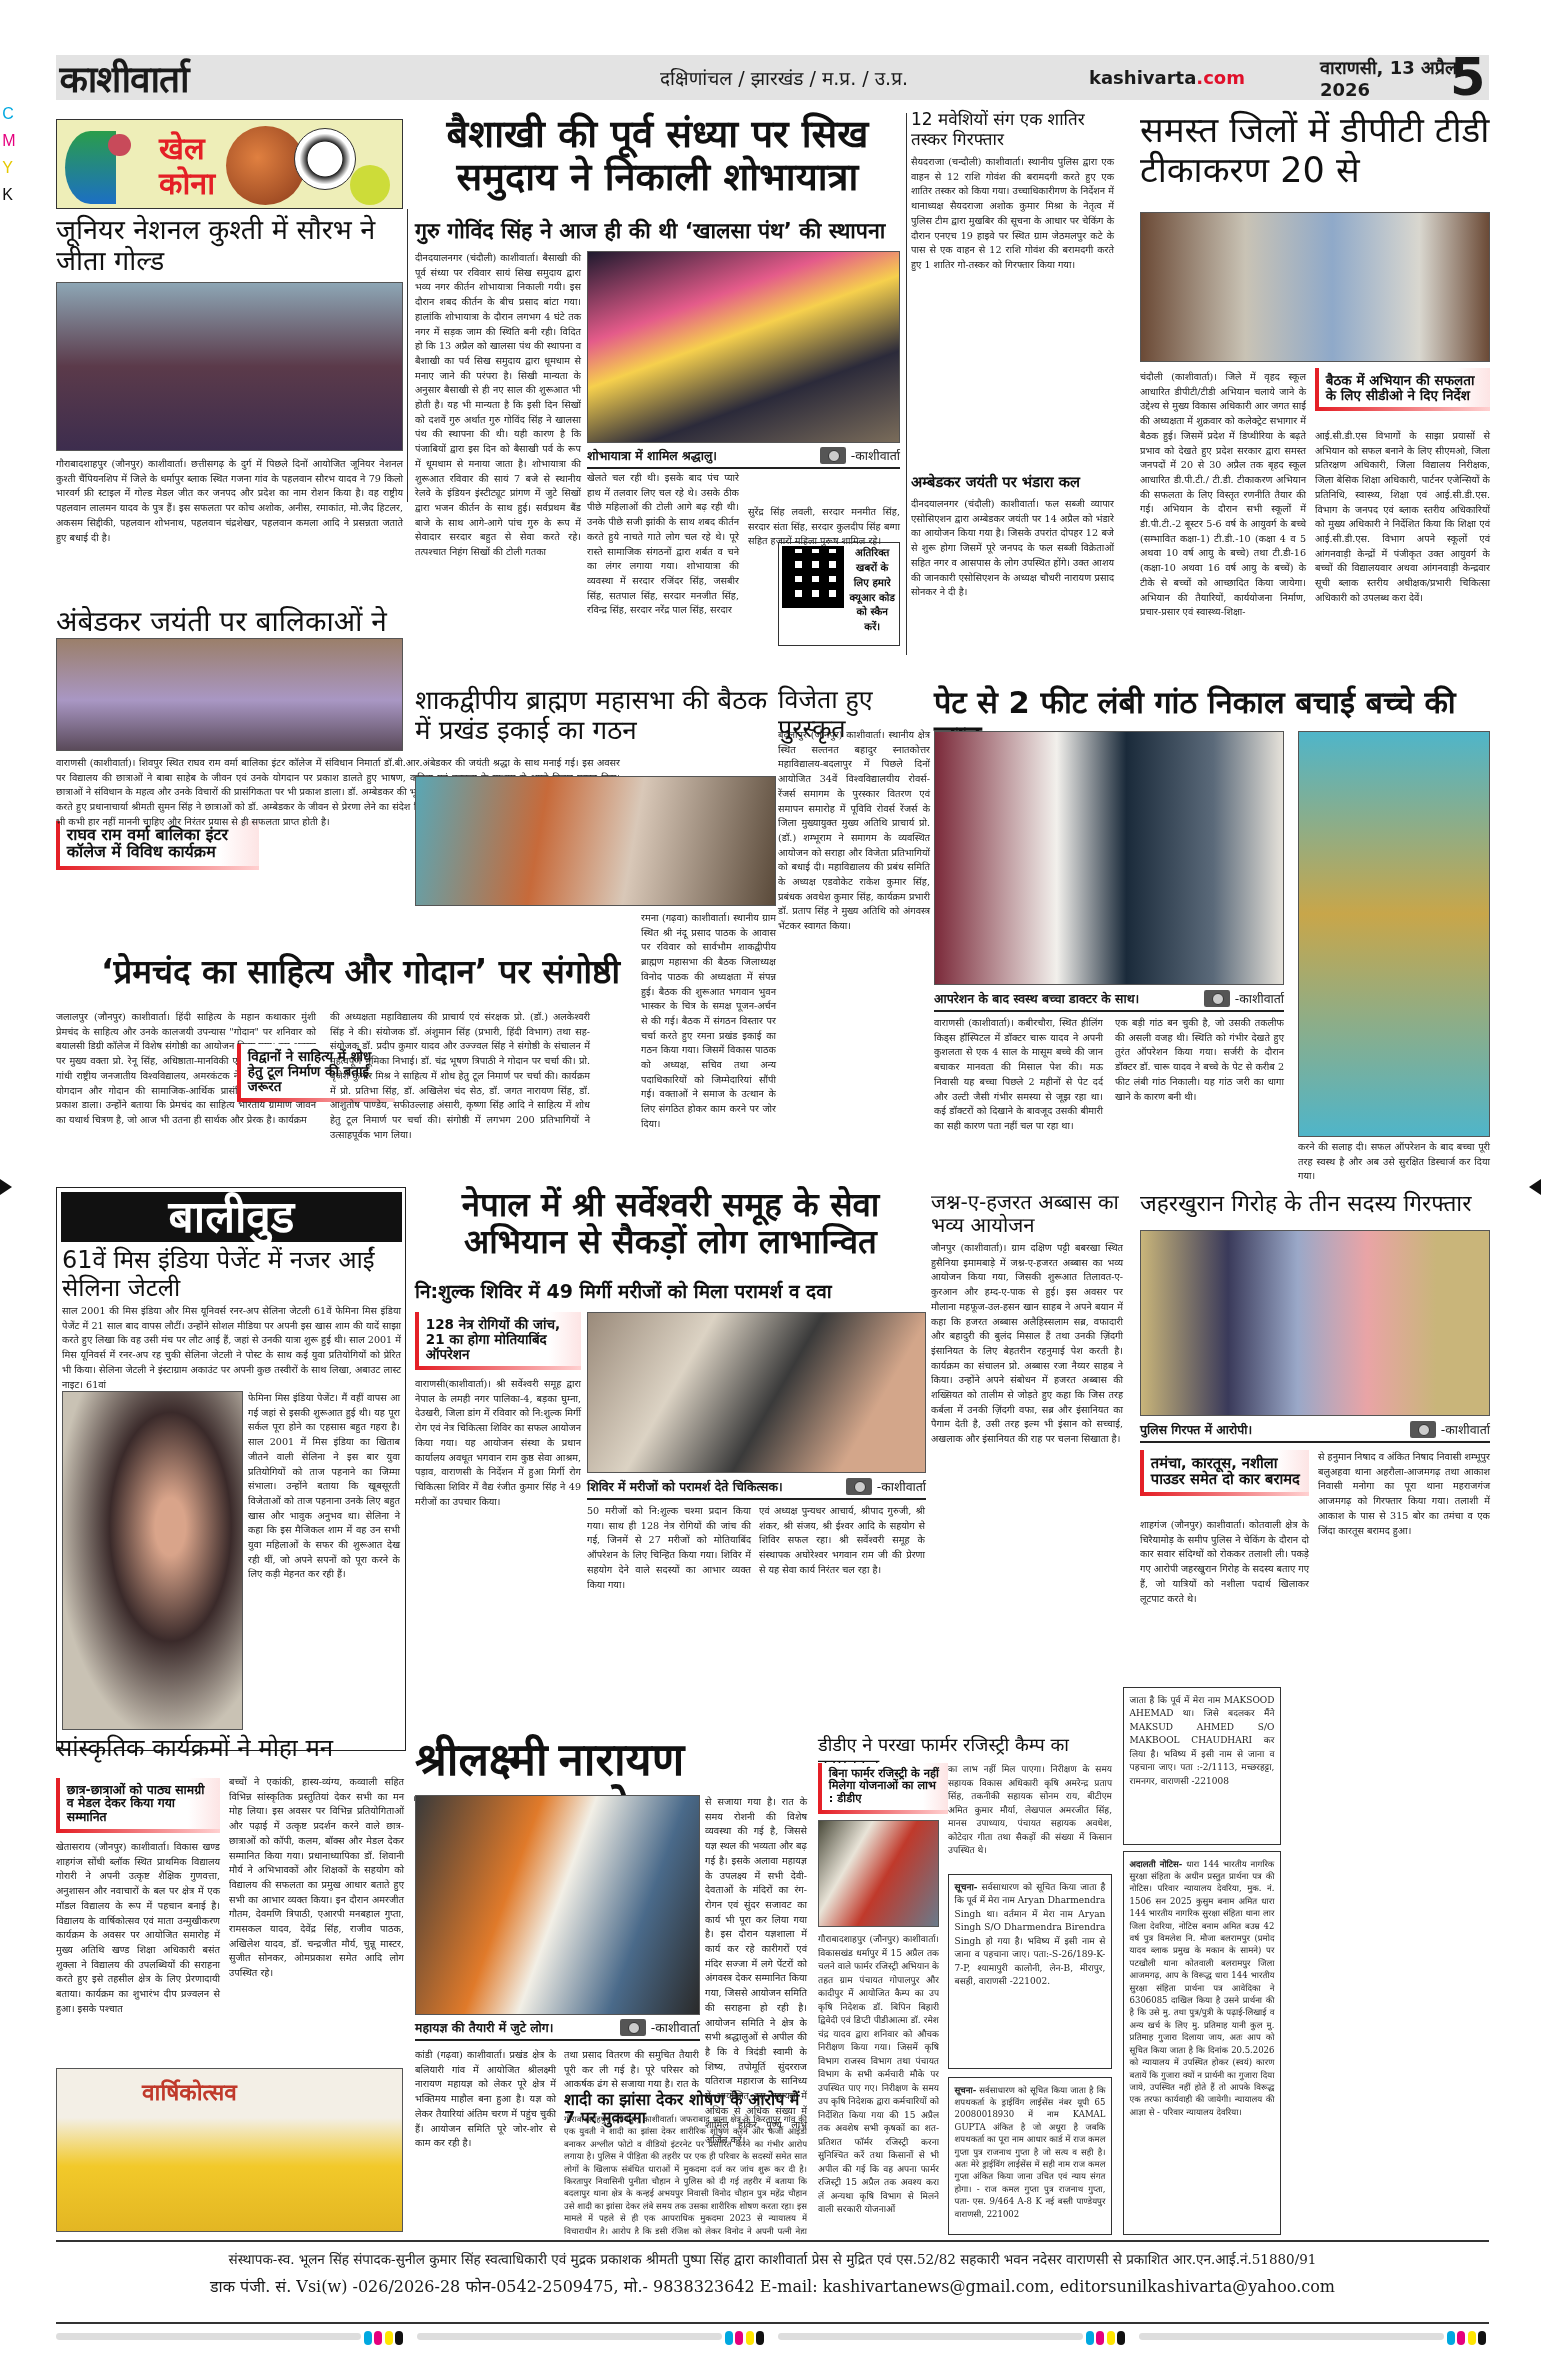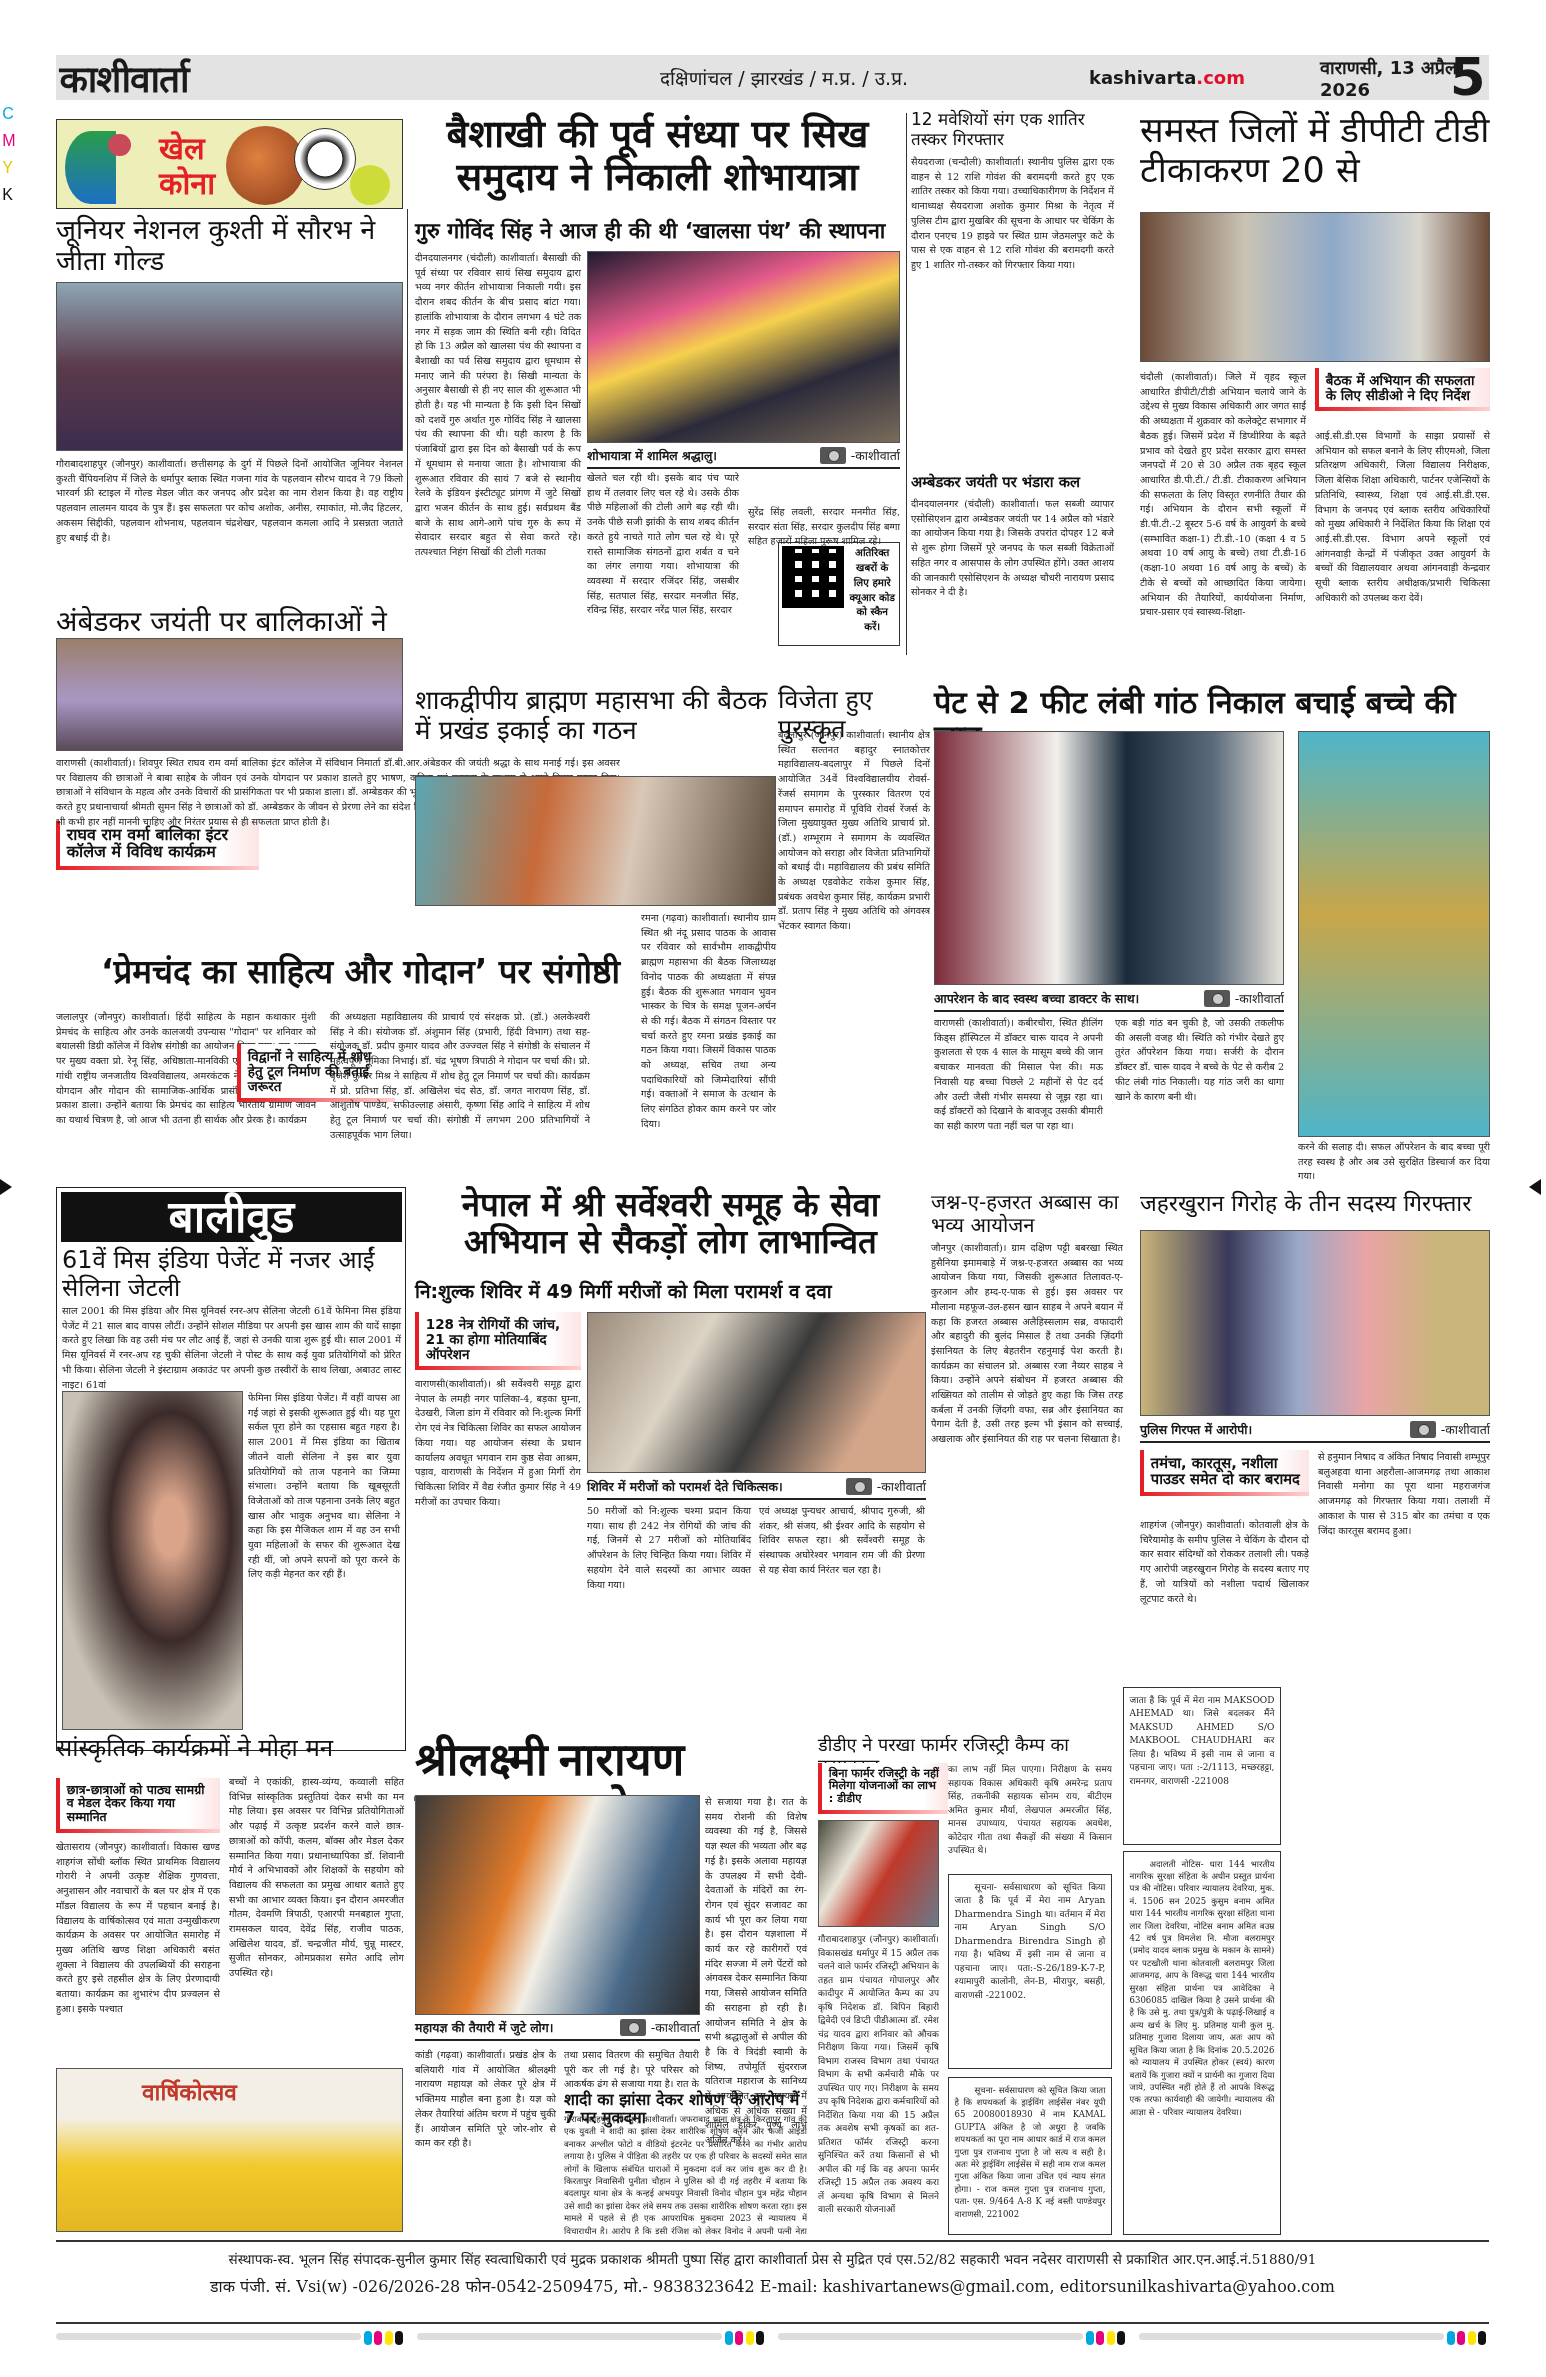--- a/index.html
+++ b/index.html
@@ -10,21 +10,21 @@
   .masthead { left: 56px; top: 55px; width: 1433px; height: 45px; background: #e3e3e3; display: flex; align-items: center; }
   .masthead .logo { font-size: 37px; font-weight: bold; margin-left: 3.4px; letter-spacing: -1.1px; }
   .masthead .region { position: absolute; left: 604px; font-size: 19px; }
   .masthead .site { position: absolute; left: 1033px; font-size: 18px; font-weight: bold; }
   .masthead .site .tld { color: #e0102a; }
   .masthead .date { position: absolute; left: 1264px; font-size: 18px; font-weight: bold; }
   .masthead .pageno { position: absolute; right: 3.4px; font-size: 51px; font-weight: bold; line-height: 45px; }
   .hl { font-family: "DejaVu Sans", sans-serif; font-weight: bold; line-height: 1.12; color: #111; }
   .hl-light { font-family: "DejaVu Sans", sans-serif; font-weight: normal; line-height: 1.15; color: #111; }
   .body { font-family: "DejaVu Serif", serif; font-size: 10.7px; line-height: 17px; text-align: justify; color: #222; }
-  .body b { font-weight: normal; margin-left: 20px; }
+  .body b { font-weight: bold; }
   .photo { background: linear-gradient(135deg, #7a6a5a, #b8a58c 40%, #5b4d40); border: 0.6px solid #555; }
   .caption { font-size: 12.4px; font-weight: bold; display: flex; justify-content: space-between; align-items: center; border-bottom: 2.3px solid #222; padding: 2.3px 0; }
   .caption .credit { font-weight: normal; display: flex; align-items: center; gap: 4.5px; }
   .cam { width: 26px; height: 17px; background: #555; border-radius: 2.3px; position: relative; }
   .cam::after { content: ""; position: absolute; left: 8px; top: 2.8px; width: 10.2px; height: 10.2px; border-radius: 50%; background: #ccc; border: 1.1px solid #333; }
   .redbox { border-left: 4.5px solid #e41f26; padding: 4.5px 6.8px; background: linear-gradient(to right, #fff 0%, #fff 80%, #fde4e4 100%); border-bottom: 4.5px solid transparent; border-image: linear-gradient(to right, #e41f26, #ffd0d0) 0 0 1 1; }
   .vr { background: #333; width: 1.1px; }
   .box { border: 1.1px solid #333; padding: 5.6px; }
   .footer { left: 56px; top: 2240px; width: 1433px; height: 84px; border-top: 2.8px solid #333; border-bottom: 2.8px solid #333; text-align: center; font-family: "DejaVu Serif", serif; font-size: 16px; line-height: 28px; padding-top: 3.4px; }
   .reg { top: 2331px; height: 11.3px; }
@@ -152,21 +152,21 @@
 </div>
 <p class="abs body" style="left:415px;top:1377px;width:166px;font-size:9.6px;line-height:14.7px;">वाराणसी(काशीवार्ता)। श्री सर्वेश्वरी समूह द्वारा नेपाल के लमही नगर पालिका-4, बड़का घुम्ना, देउखरी, जिला डांग में रविवार को नि:शुल्क मिर्गी रोग एवं नेत्र चिकित्सा शिविर का सफल आयोजन किया गया। यह आयोजन संस्था के प्रधान कार्यालय अवधूत भगवान राम कुष्ठ सेवा आश्रम, पड़ाव, वाराणसी के निर्देशन में हुआ मिर्गी रोग चिकित्सा शिविर में वैद्य रंजीत कुमार सिंह ने 49 मरीजों का उपचार किया।</p>
 <div class="abs photo" style="left:587px;top:1312px;width:339px;height:161px;background:linear-gradient(120deg,#9a8a7a,#dcd3c4 30%,#3a3a3a 55%,#d3a68a 80%);"></div>
 <div class="abs caption" style="left:587px;top:1476px;width:339px;">
   <span>शिविर में मरीजों को परामर्श देते चिकित्सक।</span>
   <span class="credit">
       <span class="cam"></span>
       <span>-काशीवार्ता</span>
     </span>
 </div>
-<p class="abs body" style="left:587px;top:1504px;width:164px;font-size:9.6px;line-height:14.7px;">50 मरीजों को नि:शुल्क चश्मा प्रदान किया गया। साथ ही 242 नेत्र रोगियों की जांच की गई, जिनमें से 27 मरीजों को मोतियाबिंद ऑपरेशन के लिए चिन्हित किया गया। शिविर में सहयोग देने वाले सदस्यों का आभार व्यक्त किया गया।</p>
+<p class="abs body" style="left:587px;top:1504px;width:164px;font-size:9.6px;line-height:14.7px;">50 मरीजों को नि:शुल्क चश्मा प्रदान किया गया। साथ ही 128 नेत्र रोगियों की जांच की गई, जिनमें से 27 मरीजों को मोतियाबिंद ऑपरेशन के लिए चिन्हित किया गया। शिविर में सहयोग देने वाले सदस्यों का आभार व्यक्त किया गया।</p>
 <p class="abs body" style="left:759px;top:1504px;width:166px;font-size:9.6px;line-height:14.7px;">एवं अध्यक्ष पुन्यधर आचार्य, श्रीपाद गुरुजी, श्री शंकर, श्री संजय, श्री ईश्वर आदि के सहयोग से शिविर सफल रहा। श्री सर्वेश्वरी समूह के संस्थापक अघोरेश्वर भगवान राम जी की प्रेरणा से यह सेवा कार्य निरंतर चल रहा है।</p>
 
 <h2 class="abs hl-light" style="left:931px;top:1191px;width:192px;font-size:20.3px;">जश्न-ए-हजरत अब्बास का भव्य आयोजन</h2>
 <p class="abs body" style="left:931px;top:1241px;width:192px;font-size:9.6px;line-height:14.7px;">जौनपुर (काशीवार्ता)। ग्राम दक्षिण पट्टी बबरखा स्थित हुसैनिया इमामबाड़े में जश्न-ए-हजरत अब्बास का भव्य आयोजन किया गया, जिसकी शुरूआत तिलावत-ए-कुरआन और हम्द-ए-पाक से हुई। इस अवसर पर मौलाना महफूज-उल-हसन खान साहब ने अपने बयान में कहा कि हजरत अब्बास अलैहिस्सलाम सब्र, वफादारी और बहादुरी की बुलंद मिसाल हैं तथा उनकी ज़िंदगी इंसानियत के लिए बेहतरीन रहनुमाई पेश करती है। कार्यक्रम का संचालन प्रो. अब्बास रजा नैय्यर साहब ने किया। उन्होंने अपने संबोधन में हजरत अब्बास की शख्सियत को तालीम से जोड़ते हुए कहा कि जिस तरह कर्बला में उनकी ज़िंदगी वफा, सब्र और इंसानियत का पैगाम देती है, उसी तरह इल्म भी इंसान को सच्चाई, अखलाक और इंसानियत की राह पर चलना सिखाता है।</p>
 
 <h2 class="abs hl-light" style="left:1140px;top:1191px;width:350px;font-size:22.6px;">जहरखुरान गिरोह के तीन सदस्य गिरफ्तार</h2>
 <div class="abs photo" style="left:1140px;top:1230px;width:350px;height:186px;background:linear-gradient(90deg,#c9b57a,#3a3a5a 25%,#9aa8c8 45%,#e9a4a6 65%,#c9b57a 85%);"></div>
 <div class="abs caption" style="left:1140px;top:1419px;width:350px;">
   <span>पुलिस गिरफ्त में आरोपी।</span>
   <span class="credit">

